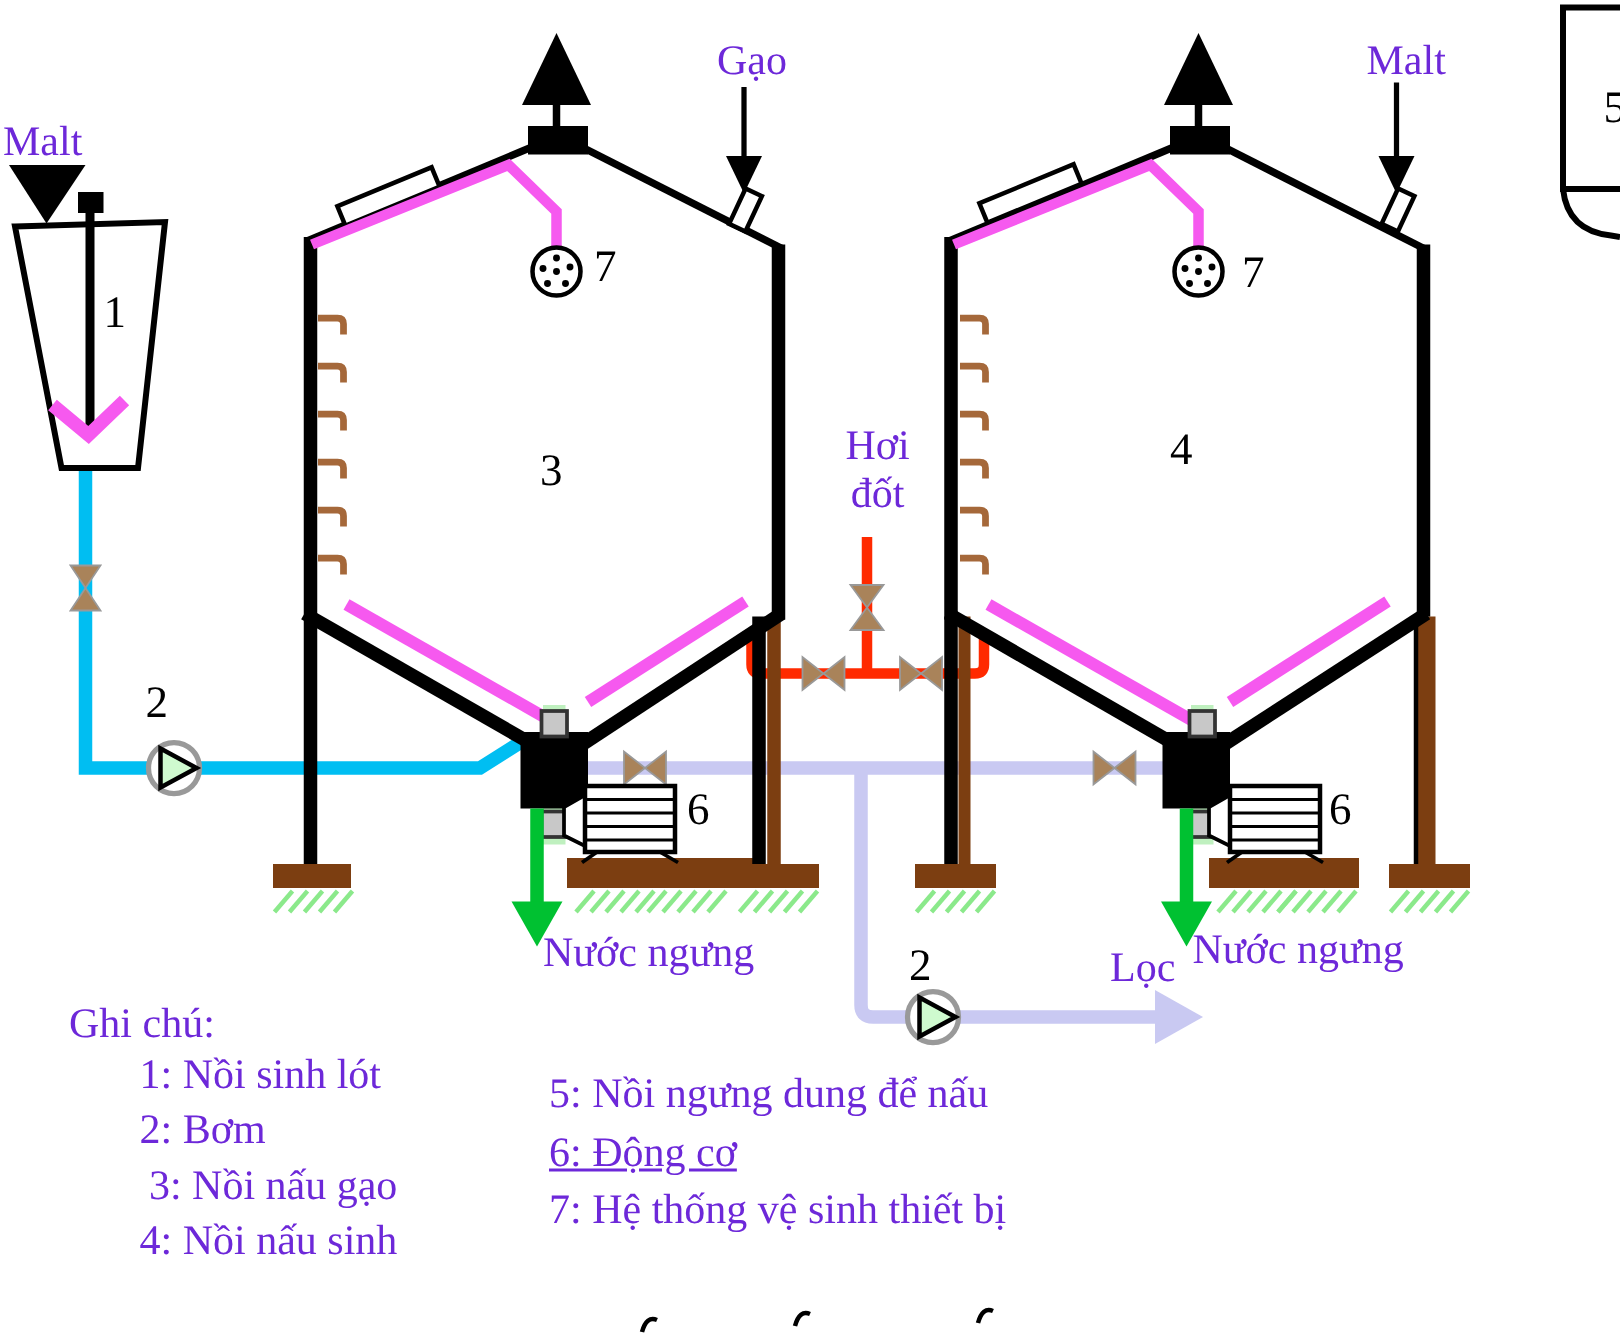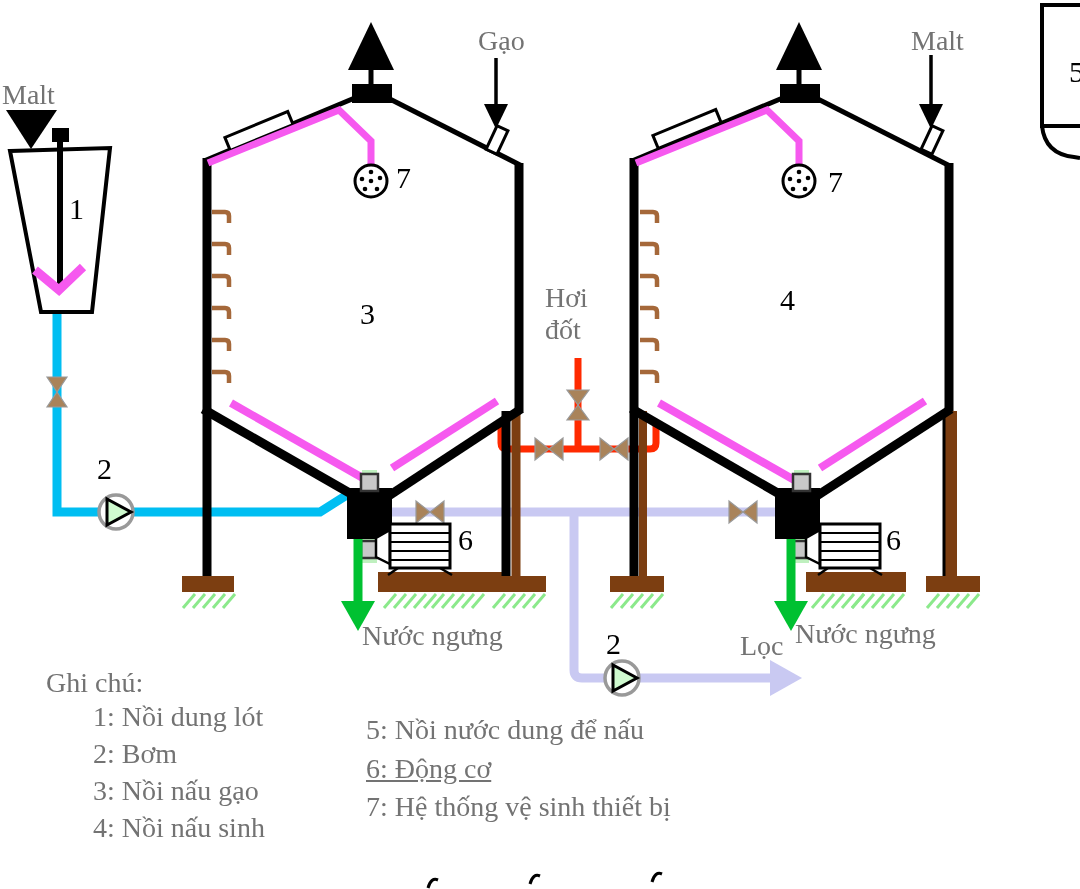--- a/index.html
+++ b/index.html
@@ -1,21 +1,21 @@
 <!DOCTYPE html>
 <html><head>
 <meta charset="utf-8">
 <style>
   html,body{margin:0;padding:0;background:#fff;}
   #stage{position:relative;width:1080px;height:889px;background:#fff;overflow:hidden;
          font-family:"Liberation Serif",serif;color:#000;}
   svg{position:absolute;left:0;top:0;}
-  .lbl{position:absolute;font-size:28px;line-height:32px;white-space:nowrap;color:#737373;}
+  .lbl{position:absolute;font-size:28px;line-height:32px;white-space:nowrap;color:#6d28d9;}
   .num{position:absolute;font-size:30px;line-height:32px;white-space:nowrap;color:#000;}
-  .center{}
+  .center{text-align:center;}
   .clip5{width:13px;overflow:hidden;}
   .legend .lbl{position:static;display:block;}
 </style>
 </head>
 <body>
 
 <div id="stage">
 
 <svg width="1080" height="889" viewBox="0 0 1080 889">
   <defs>
@@ -276,24 +276,24 @@
   <div>Hơi</div>
   <div>đốt</div>
 </div>
 
 <div class="lbl" style="left:362px;top:620px;">Nước ngưng</div>
 <div class="lbl" style="left:795px;top:618px;">Nước ngưng</div>
 <div class="lbl" style="left:700px;top:630px;margin-left:40px;">Lọc</div>
 
 <div class="lbl" style="left:46px;top:667px;">Ghi chú:</div>
 <div class="legend" style="position:absolute;left:93px;top:701px;">
-  <div class="lbl" style="height:37px;">1: Nồi dung lót</div>
+  <div class="lbl" style="height:37px;">1: Nồi sinh lót</div>
   <div class="lbl" style="height:37px;">2: Bơm</div>
-  <div class="lbl" style="height:37px;">3: Nồi nấu gạo</div>
+  <div class="lbl" style="height:37px;text-align:right;">3: Nồi nấu gạo</div>
   <div class="lbl" style="height:37px;">4: Nồi nấu sinh</div>
 </div>
 <div class="legend" style="position:absolute;left:366px;top:714px;">
-  <div class="lbl" style="height:39px;">5: Nồi nước dung để nấu</div>
+  <div class="lbl" style="height:39px;">5: Nồi ngưng dung để nấu</div>
   <div class="lbl" style="height:38px;text-decoration:underline;">6: Động cơ</div>
   <div class="lbl" style="height:38px;">7: Hệ thống vệ sinh thiết bị</div>
 </div>
 
 </div>
 
 </body></html>

